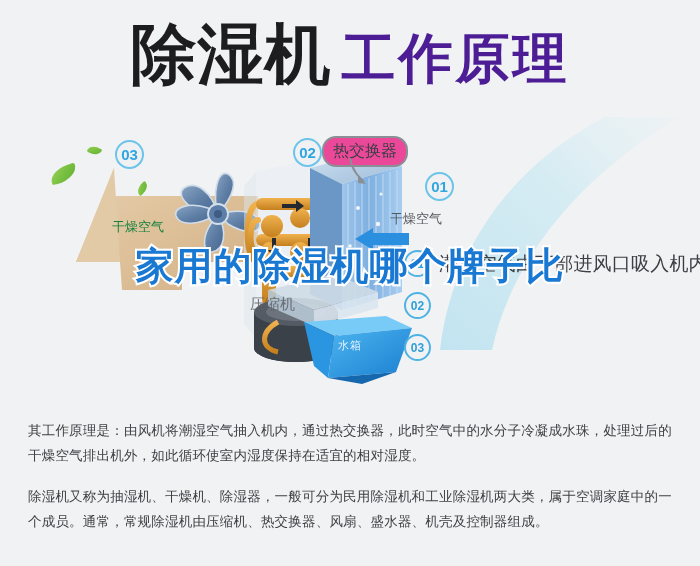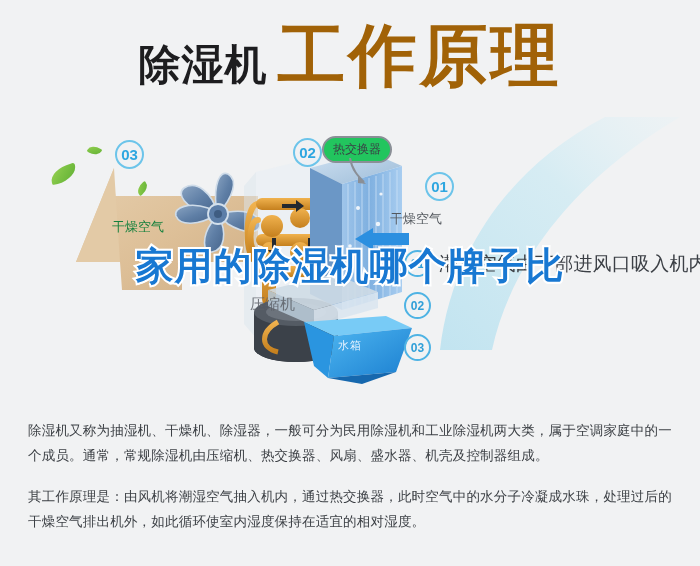--- a/index.html
+++ b/index.html
@@ -11,26 +11,26 @@
     position:relative;
   }
   .page{position:relative;width:700px;height:566px;background:#f1f2f3;}
 
   
   .title-wrap{
     position:absolute;left:0;top:22px;width:700px;
     text-align:center;white-space:nowrap;
   }
   .title-a{
-    font-size:42px;line-height:1;color:#1d1d1f;
+    font-size:66px;line-height:1;color:#1d1d1f;
     font-weight:700;letter-spacing:1px;
     font-family:"DejaVu Sans","Liberation Sans",sans-serif;
   }
   .title-b{
-    font-size:68px;line-height:1;color:#a16207;
+    font-size:54px;line-height:1;color:#4c1d95;
     font-weight:700;letter-spacing:3px;margin-left:10px;
     font-family:"DejaVu Sans","Liberation Sans",sans-serif;
   }
 
   
   .stage{position:absolute;left:0;top:118px;width:700px;height:280px;}
 
   
   .sweep{
     position:absolute;right:-30px;top:-6px;width:300px;height:250px;
@@ -77,22 +77,22 @@
     background:rgba(241,242,243,.35);letter-spacing:0;
   }
   .badge.b03{left:115px;top:22px;}
   .badge.b02{left:293px;top:20px;}
   .badge.b01{left:425px;top:54px;}
 
   
   .callout{
     position:absolute;left:322px;top:18px;
     border:2px solid #8a8f96;border-radius:14px;
-    background:#22c55e;padding:3px 9px;
-    font-size:12px;color:#3a3f45;white-space:nowrap;
+    background:#ec4899;padding:3px 9px;
+    font-size:16px;color:#3a3f45;white-space:nowrap;
   }
   .callout-tail{
     position:absolute;left:348px;top:40px;width:22px;height:26px;
   }
 
   
   .ill-label{position:absolute;font-size:13px;color:#4c5055;white-space:nowrap;}
   .ill-label.dry{left:112px;top:100px;color:#15803d;}
   .ill-label.moist{left:390px;top:92px;color:#53585e;}
   .ill-label.compressor{left:250px;top:177px;font-size:15px;color:#5d6168;opacity:.85;}
@@ -334,17 +334,17 @@
     <div class="legend-row">
       <span class="legend-num">03</span>
     </div>
   </div>
 
   <div class="overlay">
     <div>家用的除湿机哪个牌子比</div>
   </div>
 
   <div class="body-text">
+    <p class="para">其工作原理是：由风机将潮湿空气抽入机内，通过热交换器，此时空气中的水分子冷凝成水珠，处理过后的干燥空气排出机外，如此循环使室内湿度保持在适宜的相对湿度。</p>
     <p class="para">除湿机又称为抽湿机、干燥机、除湿器，一般可分为民用除湿机和工业除湿机两大类，属于空调家庭中的一个成员。通常，常规除湿机由压缩机、热交换器、风扇、盛水器、机壳及控制器组成。</p>
-    <p class="para">其工作原理是：由风机将潮湿空气抽入机内，通过热交换器，此时空气中的水分子冷凝成水珠，处理过后的干燥空气排出机外，如此循环使室内湿度保持在适宜的相对湿度。</p>
   </div>
 
 </div>
 
 </body></html>

